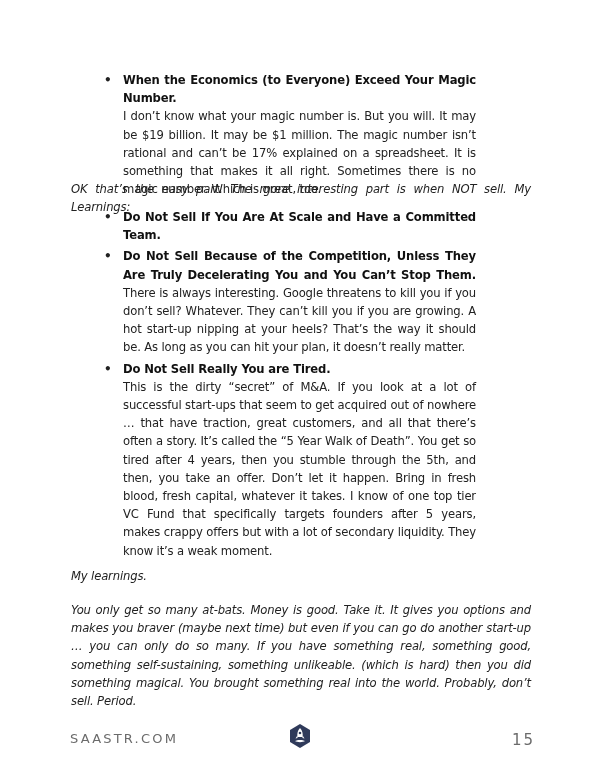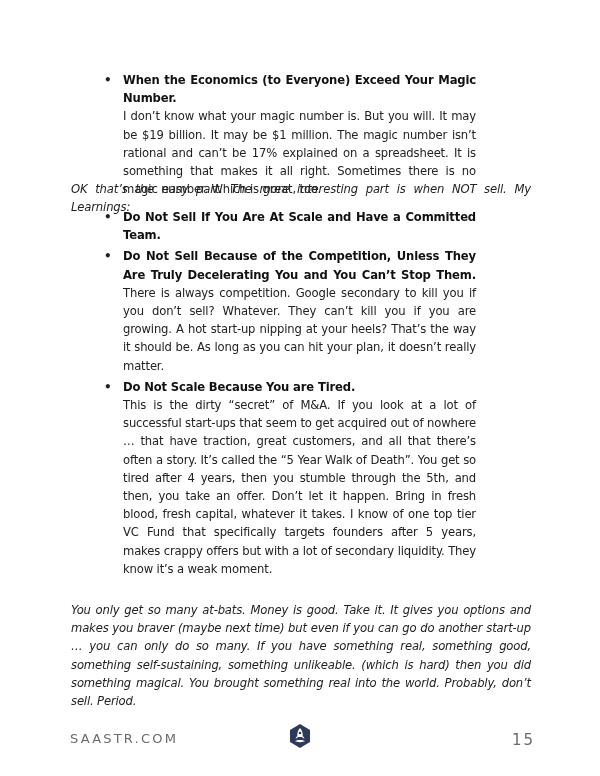--- a/index.html
+++ b/index.html
@@ -97,29 +97,30 @@
   <p class="para" style="top:180px;">OK that’s the easy part. The more interesting part is when NOT sell. My Learnings:</p>
 
   <ul class="bullets" style="top:208px;">
     <li>
       <span class="bullet-dot">•</span>
       <span class="bold">Do Not Sell If You Are At Scale and Have a Committed Team.</span><br>
     </li>
     <li>
       <span class="bullet-dot">•</span>
       <span class="bold">Do Not Sell Because of the Competition, Unless They Are Truly Decelerating You and You Can’t Stop Them.</span>
-      <span>There is always competition. Google secondary to kill you if you don’t sell? Whatever. They can’t kill you if you are growing. A hot start-up nipping at your heels? That’s the way it should be. As long as you can hit your plan, it doesn’t really matter.</span>
+      <span>There is always interesting. Google threatens to kill you if you don’t sell? Whatever. They can’t kill you if you are growing. A hot start-up nipping at your heels? That’s the way it should be. As long as you can hit your plan, it doesn’t really matter.</span>
     </li>
     <li>
       <span class="bullet-dot">•</span>
-      <span class="bold">Do Not Scale Because You are Tired.</span><br>
+      <span class="bold">Do Not Sell Really You are Tired.</span><br>
       <span>This is the dirty “secret” of M&amp;A. If you look at a lot of successful start-ups that seem to get acquired out of nowhere … that have traction, great customers, and all that there’s often a story. It’s called the “5 Year Walk of Death”. You get so tired after 4 years, then you stumble through the 5th, and then, you take an offer. Don’t let it happen. Bring in fresh blood, fresh capital, whatever it takes. I know of one top tier VC Fund that specifically targets founders after 5 years, makes crappy offers but with a lot of secondary liquidity. They know it’s a weak moment.</span>
     </li>
   </ul>
 
+  <p class="para" style="top:567px;">My learnings.</p>
 
   <p class="para" style="top:601px;">You only get so many at-bats. Money is good. Take it. It gives you options and makes you braver (maybe next time) but even if you can go do another start-up … you can only do so many. If you have something real, something good, something self-sustaining, something unlikeable. (which is hard) then you did something magical. You brought something real into the world. Probably, don’t sell. Period.</p>
 
   <div class="footer-site">SAASTR.COM</div>
 
   <div class="footer-logo">
     <svg width="22" height="24" viewBox="0 0 22 24" xmlns="http://www.w3.org/2000/svg">
       <polygon points="11,0 21,6 21,18 11,24 1,18 1,6" fill="#2f3a5a"></polygon>
       <path d="M11 4 C13.5 6.5 14 9.5 13.6 13 L8.4 13 C8 9.5 8.5 6.5 11 4 Z" fill="#ffffff"></path>
       <circle cx="11" cy="9" r="1.3" fill="#2f3a5a"></circle>

